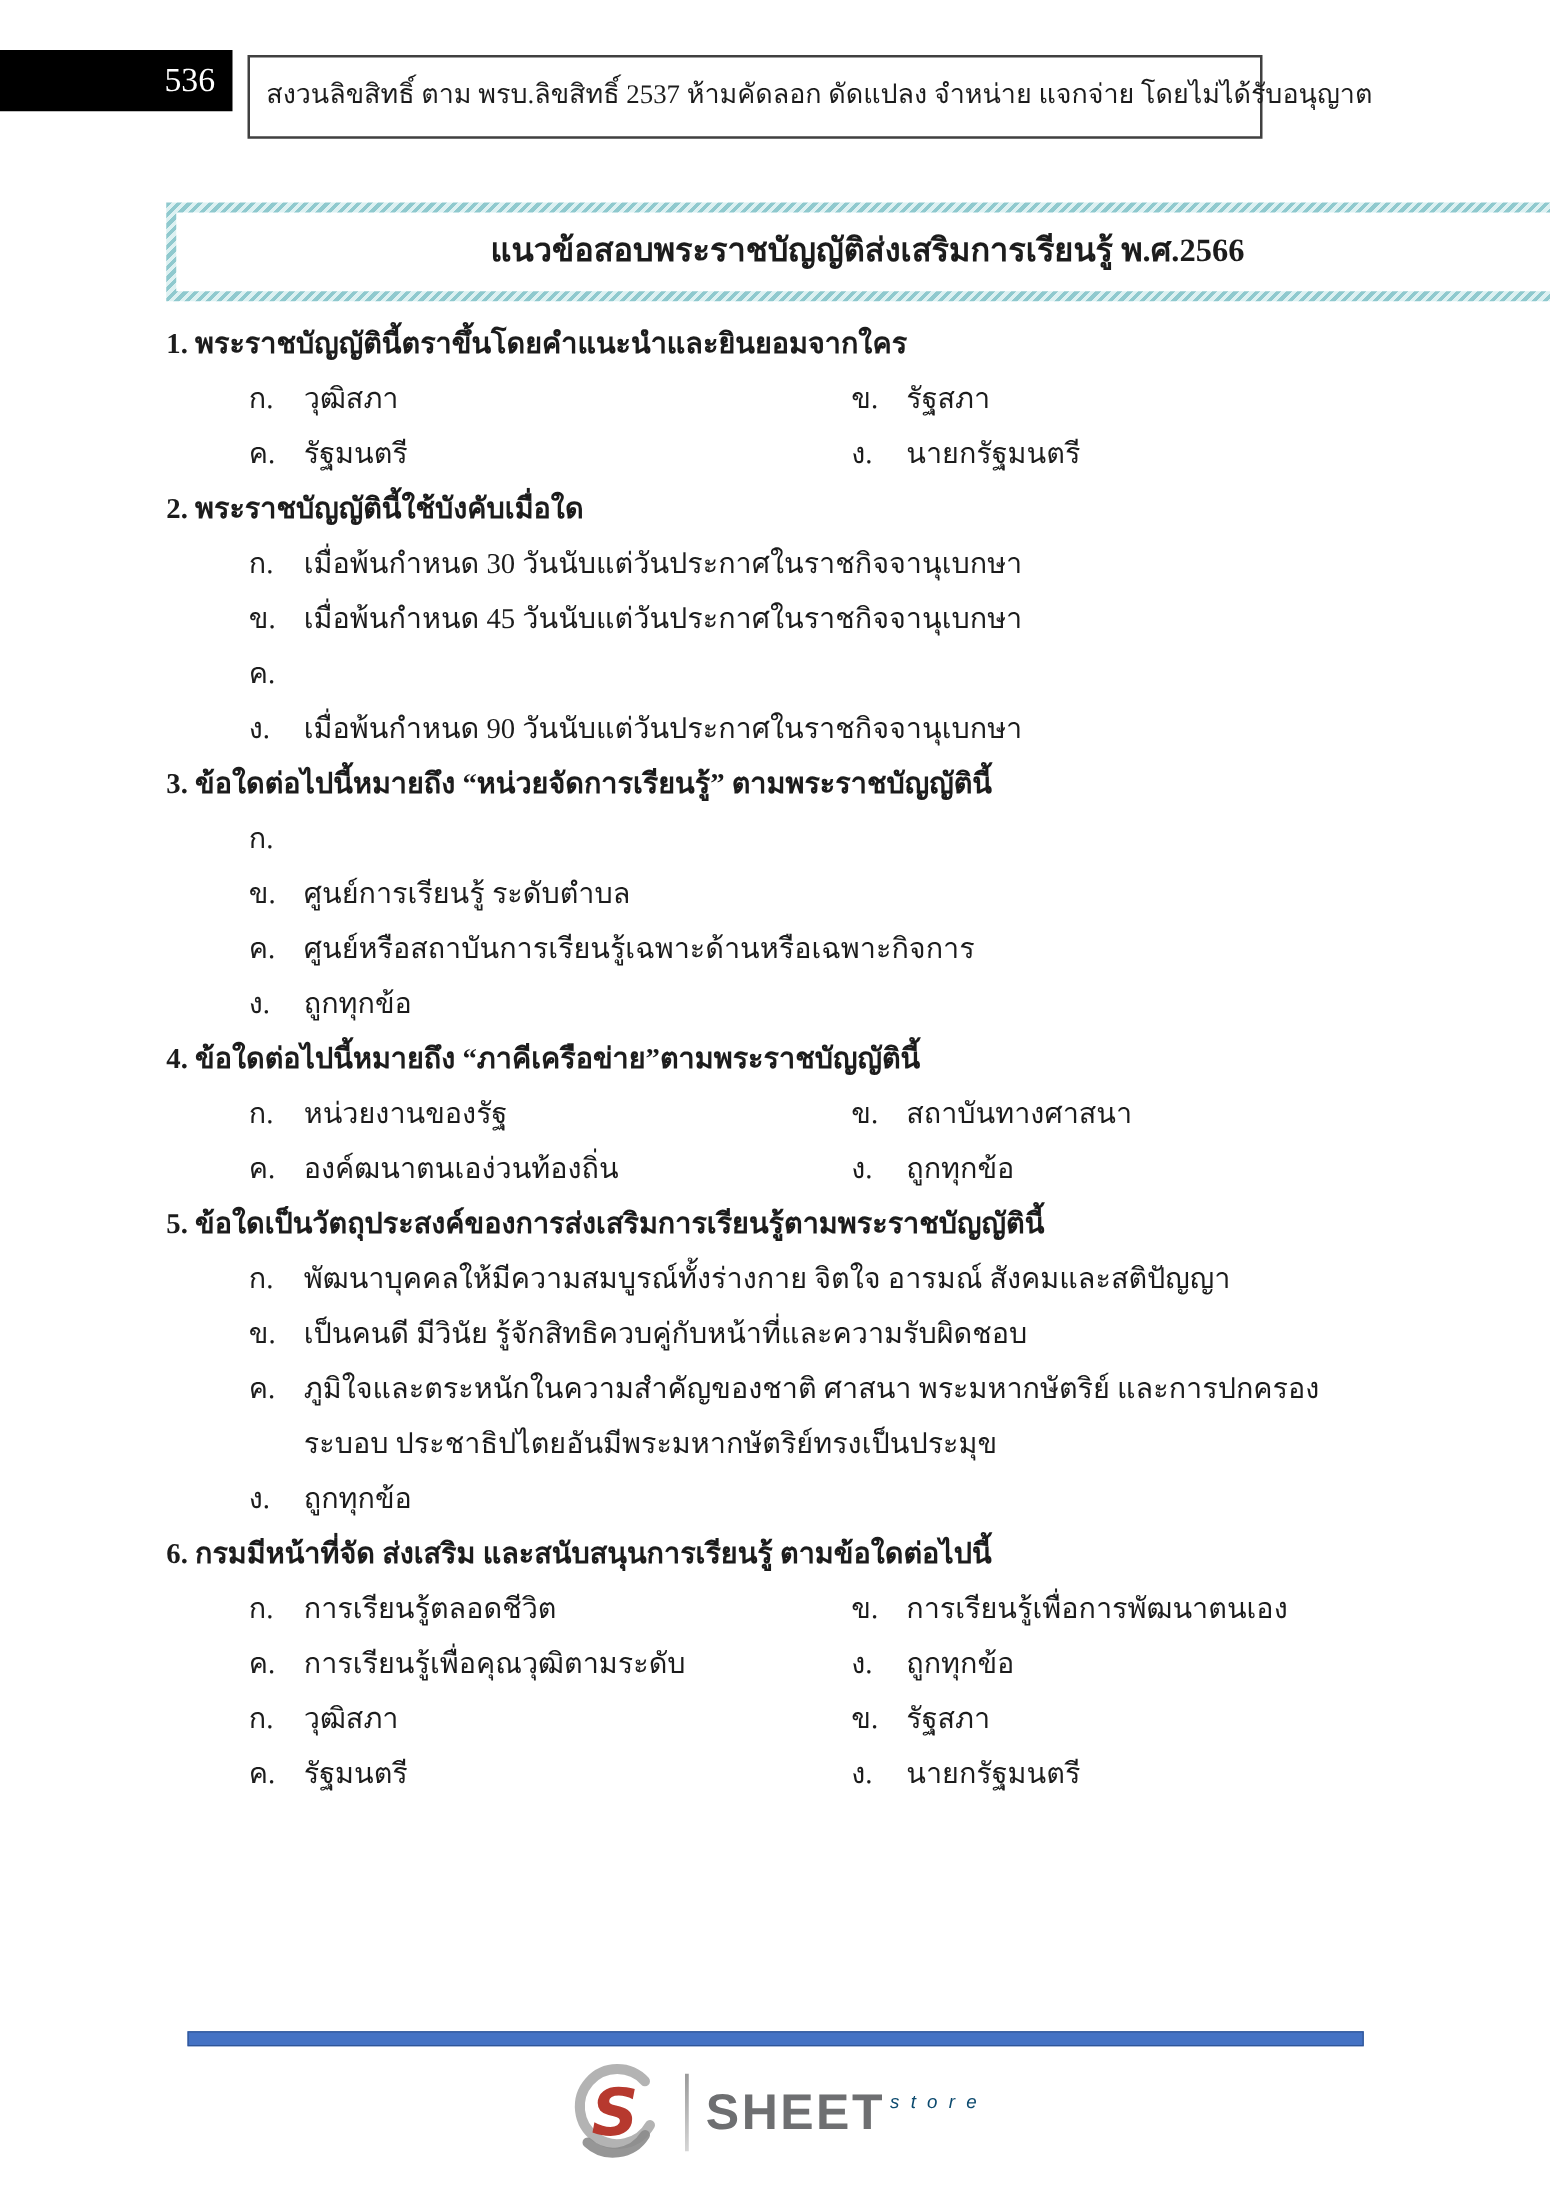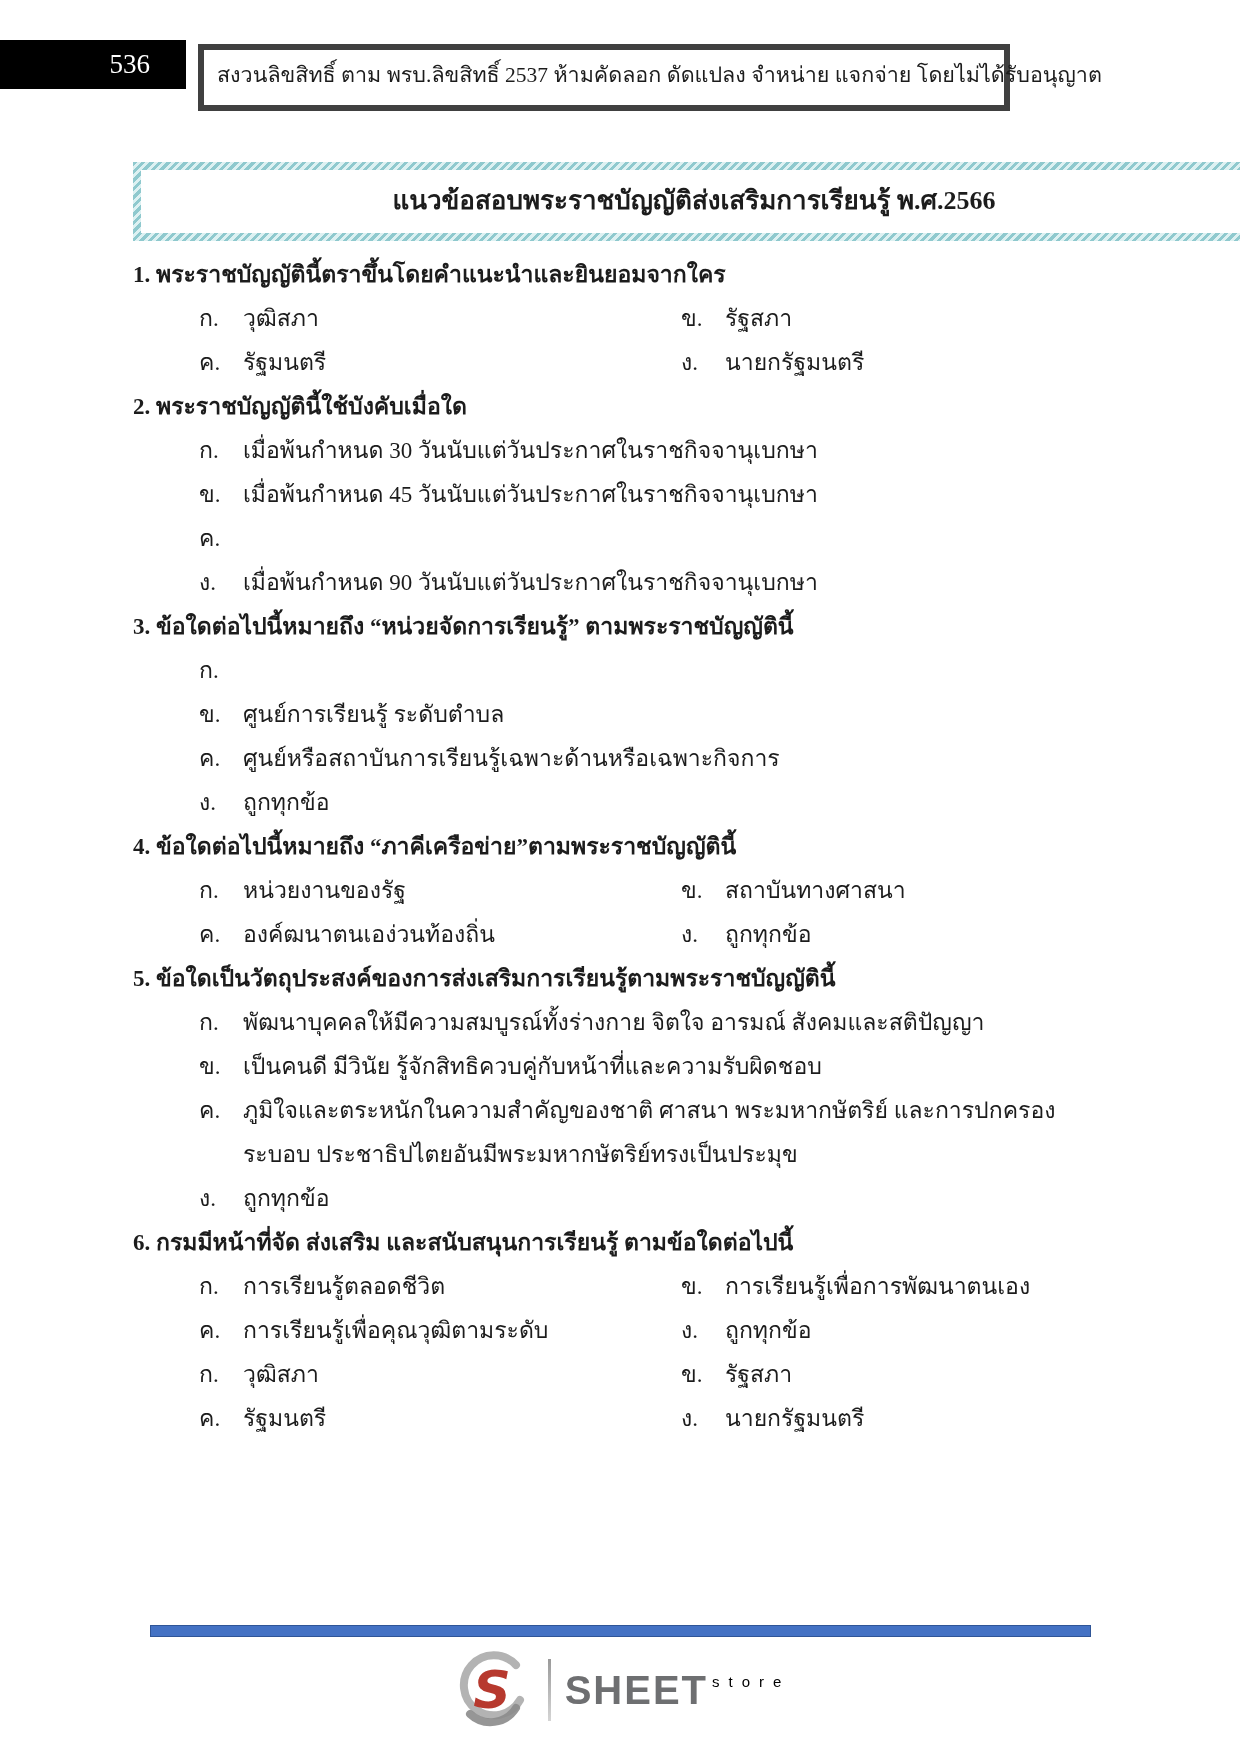--- a/index.html
+++ b/index.html
@@ -12,27 +12,27 @@
     overflow: hidden;
   }
 
   
   .page-num-box {
     position: absolute; left: 0; top: 40px;
     width: 186px; height: 49px;
     background: #000;
     color: #fff;
     display: flex; align-items: center; justify-content: flex-end;
-    padding-right: 36px;
+    padding-right: 14px;
     font-size: 27px;
   }
   .copyright-box {
     position: absolute; left: 198px; top: 44px;
     width: 812px; height: 67px;
-    border: 6px solid #404040;
+    border: 2px solid #404040;
     display: flex; align-items: center;
     padding: 0 12px 8px 13px;
     font-size: 21.5px;
     white-space: nowrap;
   }
 
   
   .title-box {
     position: absolute; left: 133px; top: 162px;
     width: 1122px;
@@ -94,22 +94,22 @@
   .logo-divider {
     width: 3px; height: 62px;
     background: linear-gradient(#9a9a9a, #d5d5d5);
   }
   .logo-textcol { display: flex; flex-direction: row; align-items: flex-start; }
   .logo-brand {
     font-size: 40px; font-weight: bold;
     color: #6e6f71; letter-spacing: 2px; line-height: 1;
   }
   .logo-sub {
-    font-size: 15px; color: #000000;
-    letter-spacing: 9px; margin-top: 3px; padding-left: 4px;
+    font-size: 15px; color: #0c4a6e;
+    letter-spacing: 9px; margin-top: 3px; padding-left: 4px; font-style: italic;
   }
 </style>
 </head>
 <body>
 
 <div class="page-num-box">
   <span>536</span>
 </div>
 <div class="copyright-box">
   <span>สงวนลิขสิทธิ์ ตาม พรบ.ลิขสิทธิ์ 2537 ห้ามคัดลอก ดัดแปลง จำหน่าย แจกจ่าย โดยไม่ได้รับอนุญาต</span>

